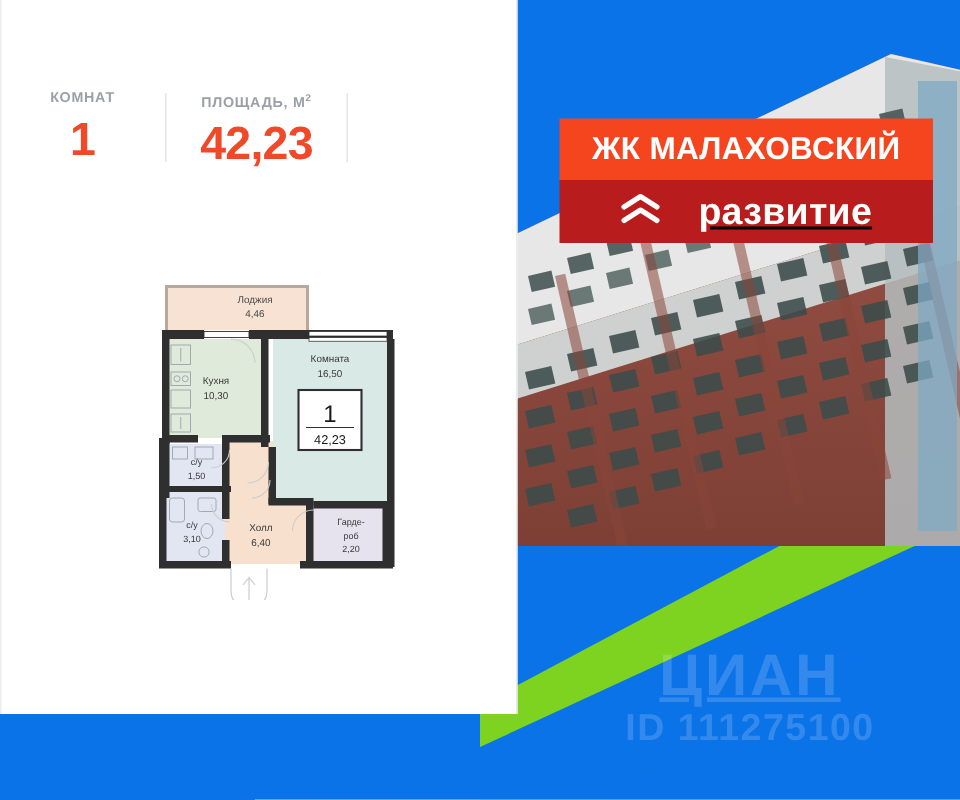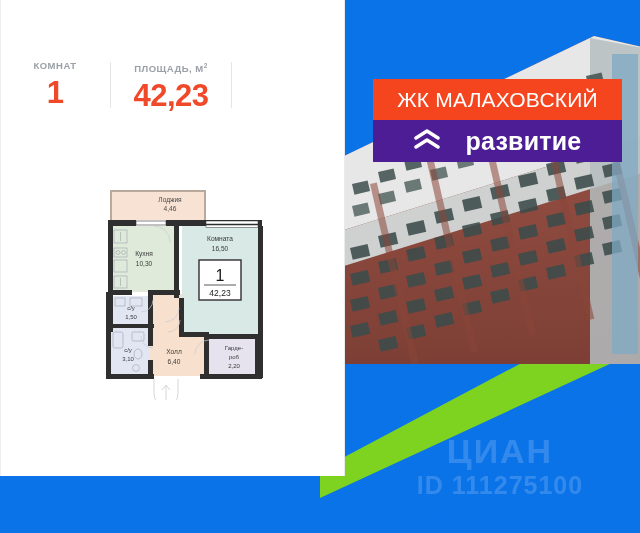--- a/index.html
+++ b/index.html
@@ -180,35 +180,35 @@
 
         <g>
           <rect x="268" y="20" width="26" height="300" fill="#7fa9c4" opacity="0.75"></rect>
           <rect x="296" y="24" width="24" height="300" fill="#5d8da8" opacity="0.7"></rect>
         </g>
       </g>
     </svg>
 
     <div style="position:absolute;left:53px;top:79px;width:249px;">
       <div style="background:#f5451e;height:41px;display:flex;align-items:center;justify-content:center;">
-        <span style="color:#fff;font-size:21px;font-weight:normal;letter-spacing:0.2px;">ЖК МАЛАХОВСКИЙ</span>
+        <span style="color:#fff;font-size:21px;font-weight:bold;letter-spacing:0.2px;">ЖК МАЛАХОВСКИЙ</span>
       </div>
-      <div style="background:#4c1d95;height:42px;display:flex;align-items:center;justify-content:center;gap:26px;">
+      <div style="background:#b91c1c;height:42px;display:flex;align-items:center;justify-content:center;gap:26px;text-decoration:underline;">
         <span style="display:inline-block;">
           <svg width="26" height="22" viewBox="0 0 26 22" aria-hidden="true">
             <polyline points="2,10 13,3 24,10" fill="none" stroke="#ffffff" stroke-width="3.4" stroke-linecap="round" stroke-linejoin="round"></polyline>
             <polyline points="2,19 13,12 24,19" fill="none" stroke="#ffffff" stroke-width="3.4" stroke-linecap="round" stroke-linejoin="round"></polyline>
           </svg>
         </span>
         <span style="color:#fff;font-size:25px;font-weight:bold;letter-spacing:0.2px;">развитие</span>
       </div>
     </div>
 
     <div style="position:absolute;left:40px;top:430px;width:280px;text-align:center;pointer-events:none;">
-      <span style="display:block;font-size:34px;font-weight:bold;color:rgba(255,255,255,0.17);letter-spacing:2px;line-height:42px;">ЦИАН</span>
+      <span style="display:block;font-size:39px;font-weight:bold;color:rgba(255,255,255,0.17);letter-spacing:2px;line-height:42px;text-decoration:underline;">ЦИАН</span>
       <span style="display:block;font-size:25px;font-weight:bold;color:rgba(255,255,255,0.17);letter-spacing:1px;line-height:27px;">ID 111275100</span>
     </div>
   </div>
 
   <div class="card">
 
     <div class="stats">
       <div class="stat stat-rooms">
         <span class="lbl">КОМНАТ</span>
         <span class="val">1</span>

